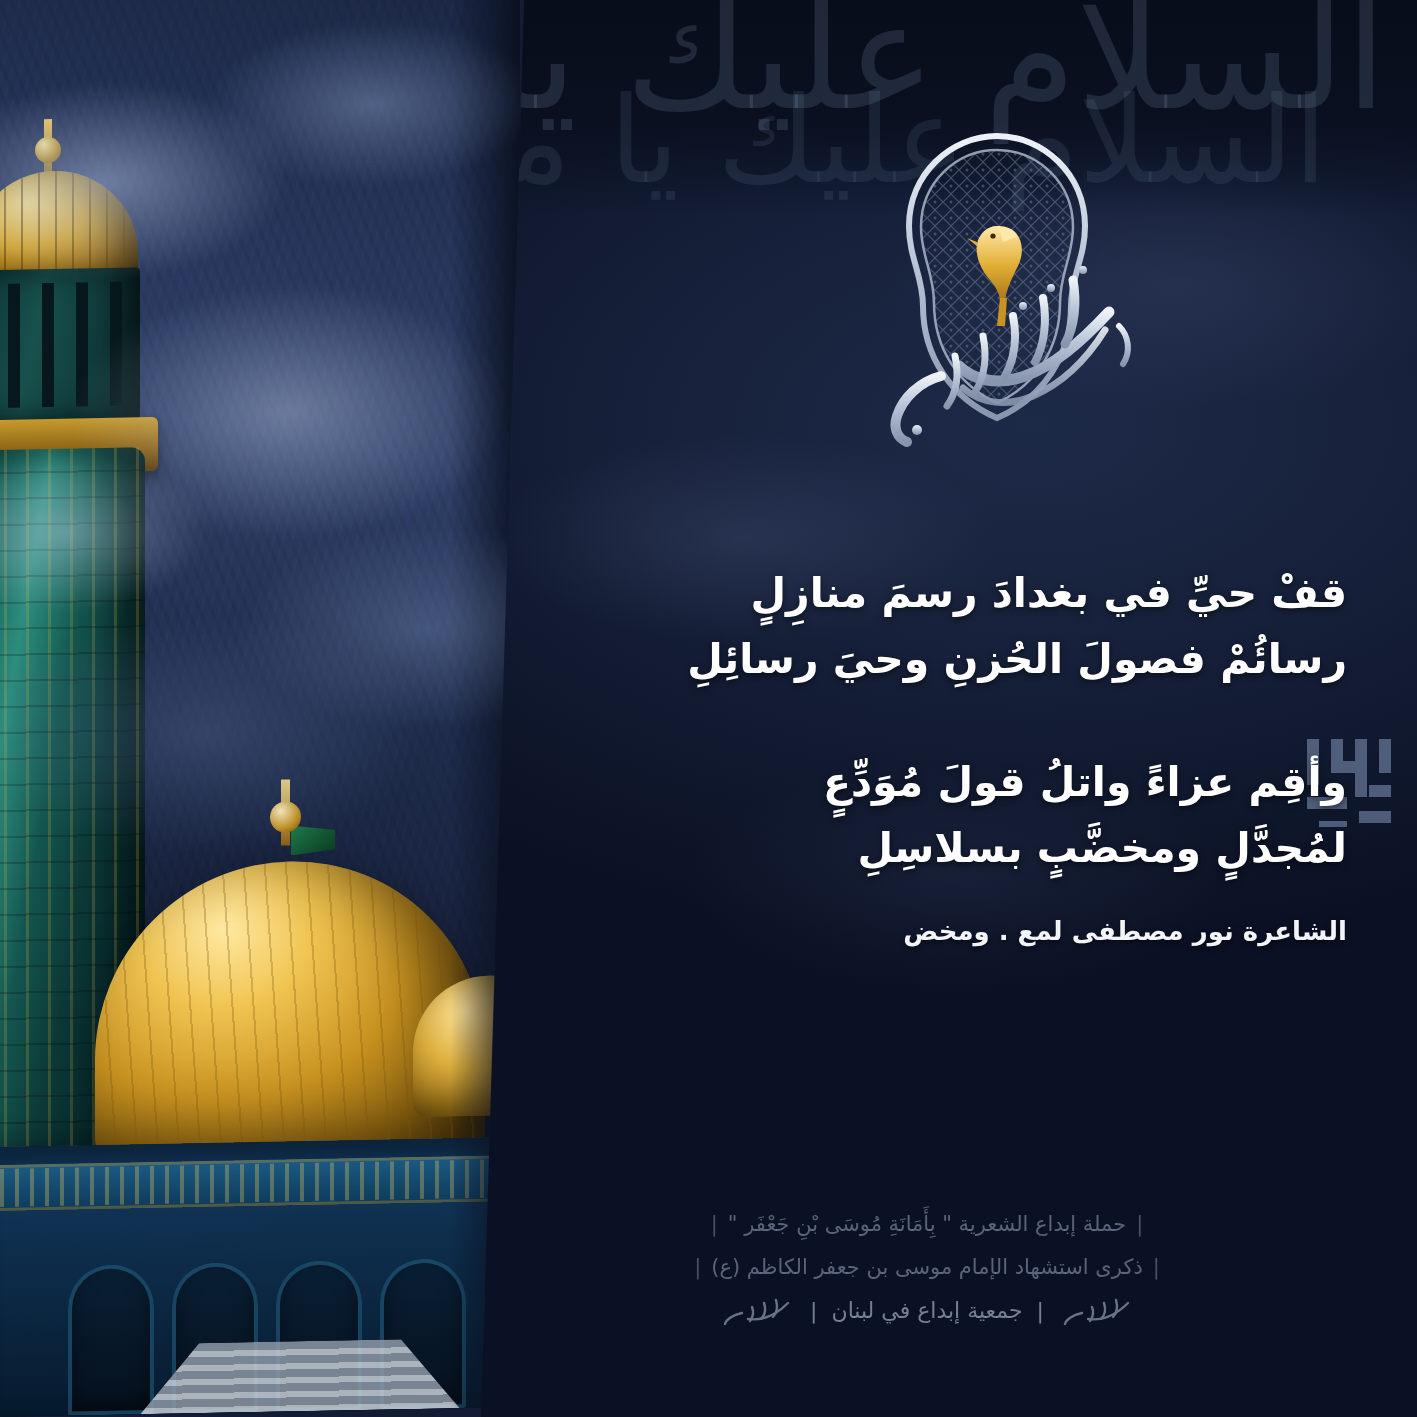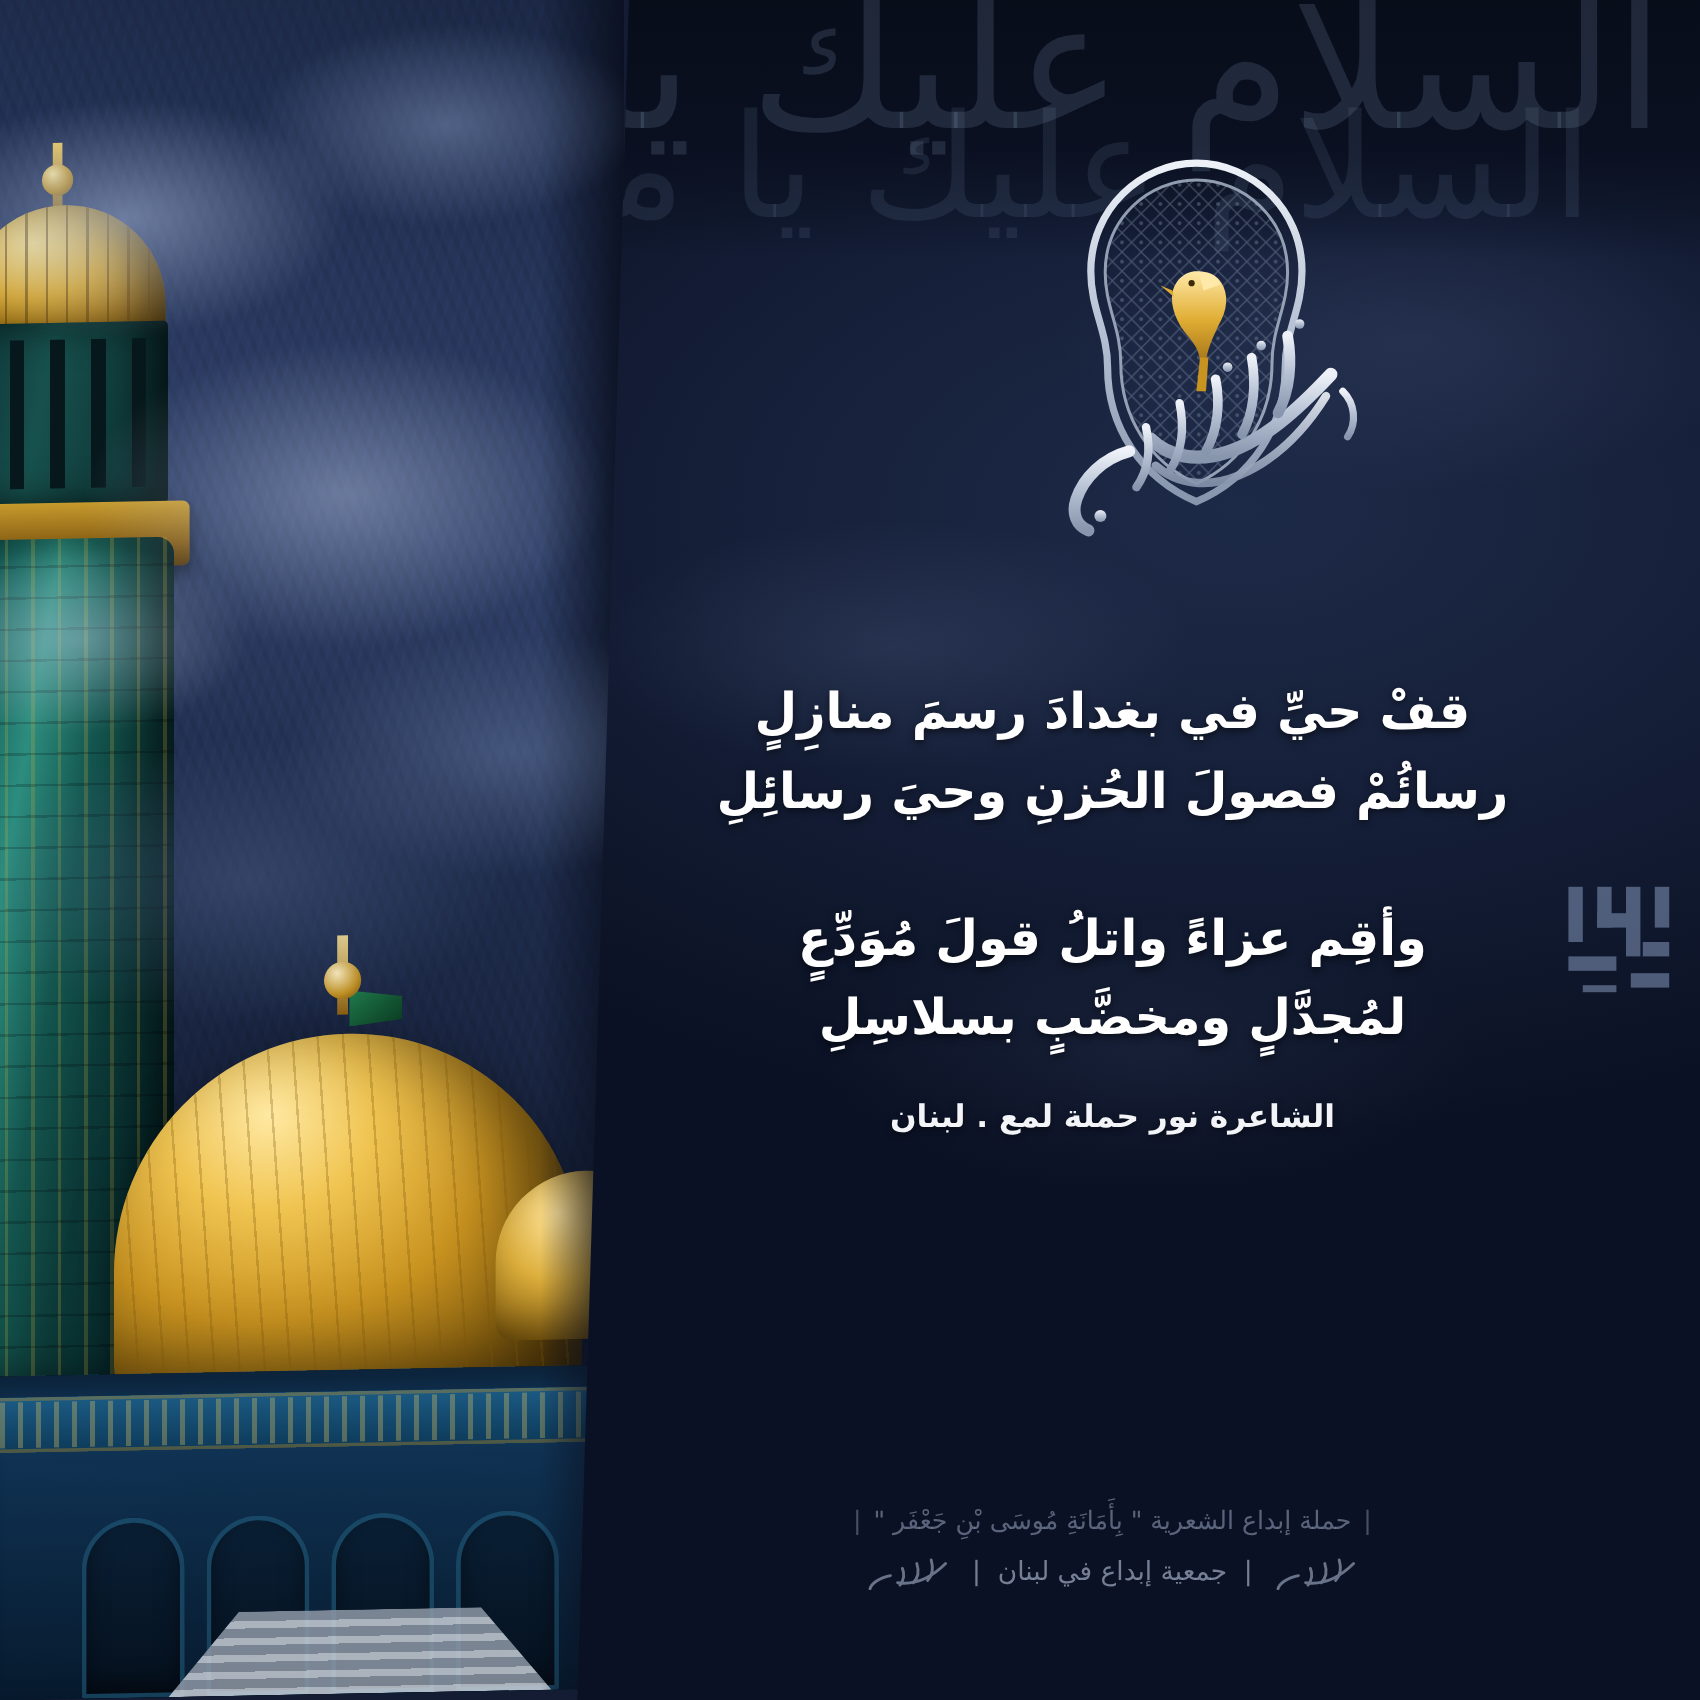--- a/index.html
+++ b/index.html
@@ -260,21 +260,20 @@
   .logo-frame{
     position:absolute; left: 80px; top: 10px;
     width: 300px; height: 330px;
   }
 
   
   .poem{
     position:absolute;
     top: 560px; right: 70px;
     width: 840px;
-    text-align: center;
     color: #ffffff;
     direction: rtl;
   }
   .poem-line{
     font-size: 41px;
     font-weight: 700;
     line-height: 1.62;
     letter-spacing: 0px;
     text-shadow: 0 2px 6px rgba(0,0,0,.55);
   }
@@ -442,26 +441,29 @@
       </g>
     </svg>
   </div>
 
   <div class="poem">
     <div class="poem-line">قفْ حيِّ في بغدادَ رسمَ منازِلٍ</div>
     <div class="poem-line">رسائُمْ فصولَ الحُزنِ وحيَ رسائِلِ</div>
     <div class="stanza-gap"></div>
     <div class="poem-line">وأقِم عزاءً واتلُ قولَ مُوَدِّعٍ</div>
     <div class="poem-line">لمُجدَّلٍ ومخضَّبٍ بسلاسِلِ</div>
-    <div class="poet">الشاعرة نور حملة لمع . لبنان</div>
+    <div class="poet">الشاعرة نور مصطفى لمع . ومخض</div>
   </div>
 
   <div class="footer">
     <div class="f-line">
       <span class="bar">|</span><span>حملة إبداع الشعرية " بِأَمَانَةِ مُوسَى بْنِ جَعْفَر "</span><span class="bar">|</span>
+    </div>
+    <div class="f-line">
+      <span class="bar">|</span><span>ذكرى استشهاد الإمام موسى بن جعفر الكاظم (ع)</span><span class="bar">|</span>
     </div>
     <div class="f-org">
       <span class="mini-mark">
         <svg viewBox="0 0 78 30" width="78" height="30" aria-hidden="true">
           <g fill="none" stroke="#b4c2dc" stroke-width="2.4" stroke-linecap="round">
             <path d="M70 8 C 58 20 44 26 30 24"></path>
             <path d="M24 18 C 14 20 8 25 7 29"></path>
             <path d="M58 5 C 60 12 59 18 55 22"></path>
             <path d="M46 8 C 48 14 47 20 43 24"></path>
             <path d="M34 12 C 36 17 35 22 32 26"></path>

